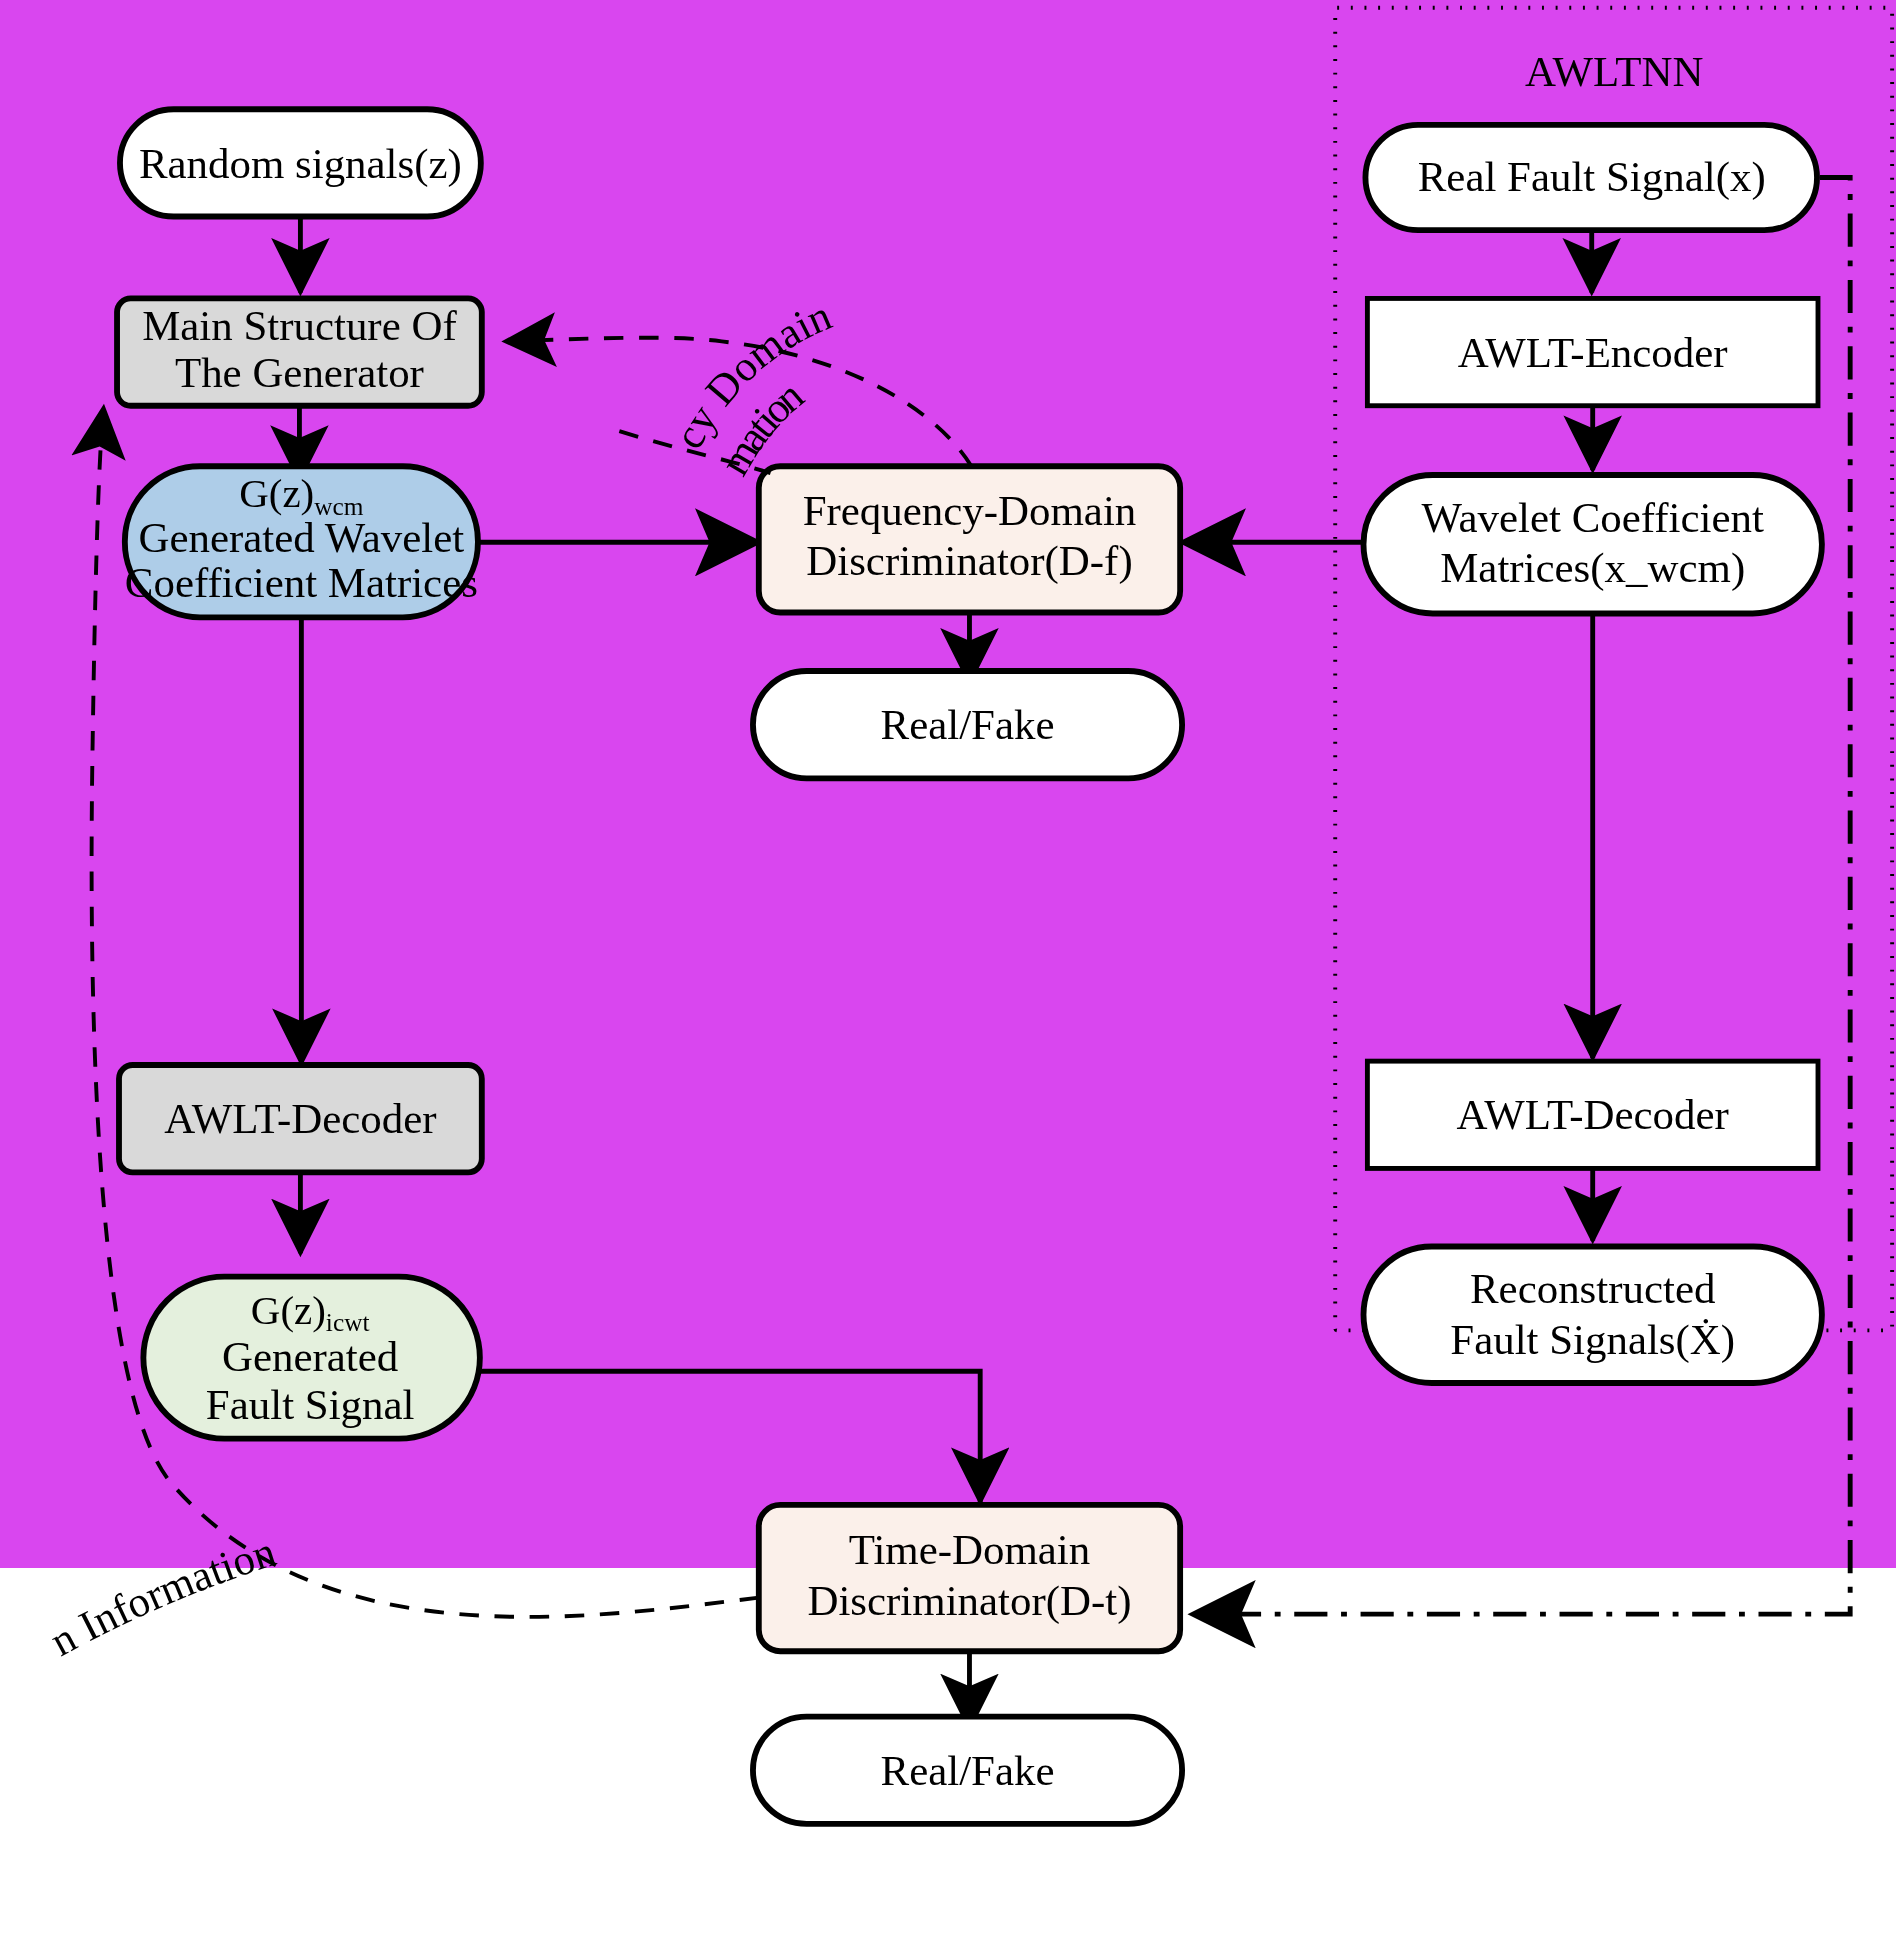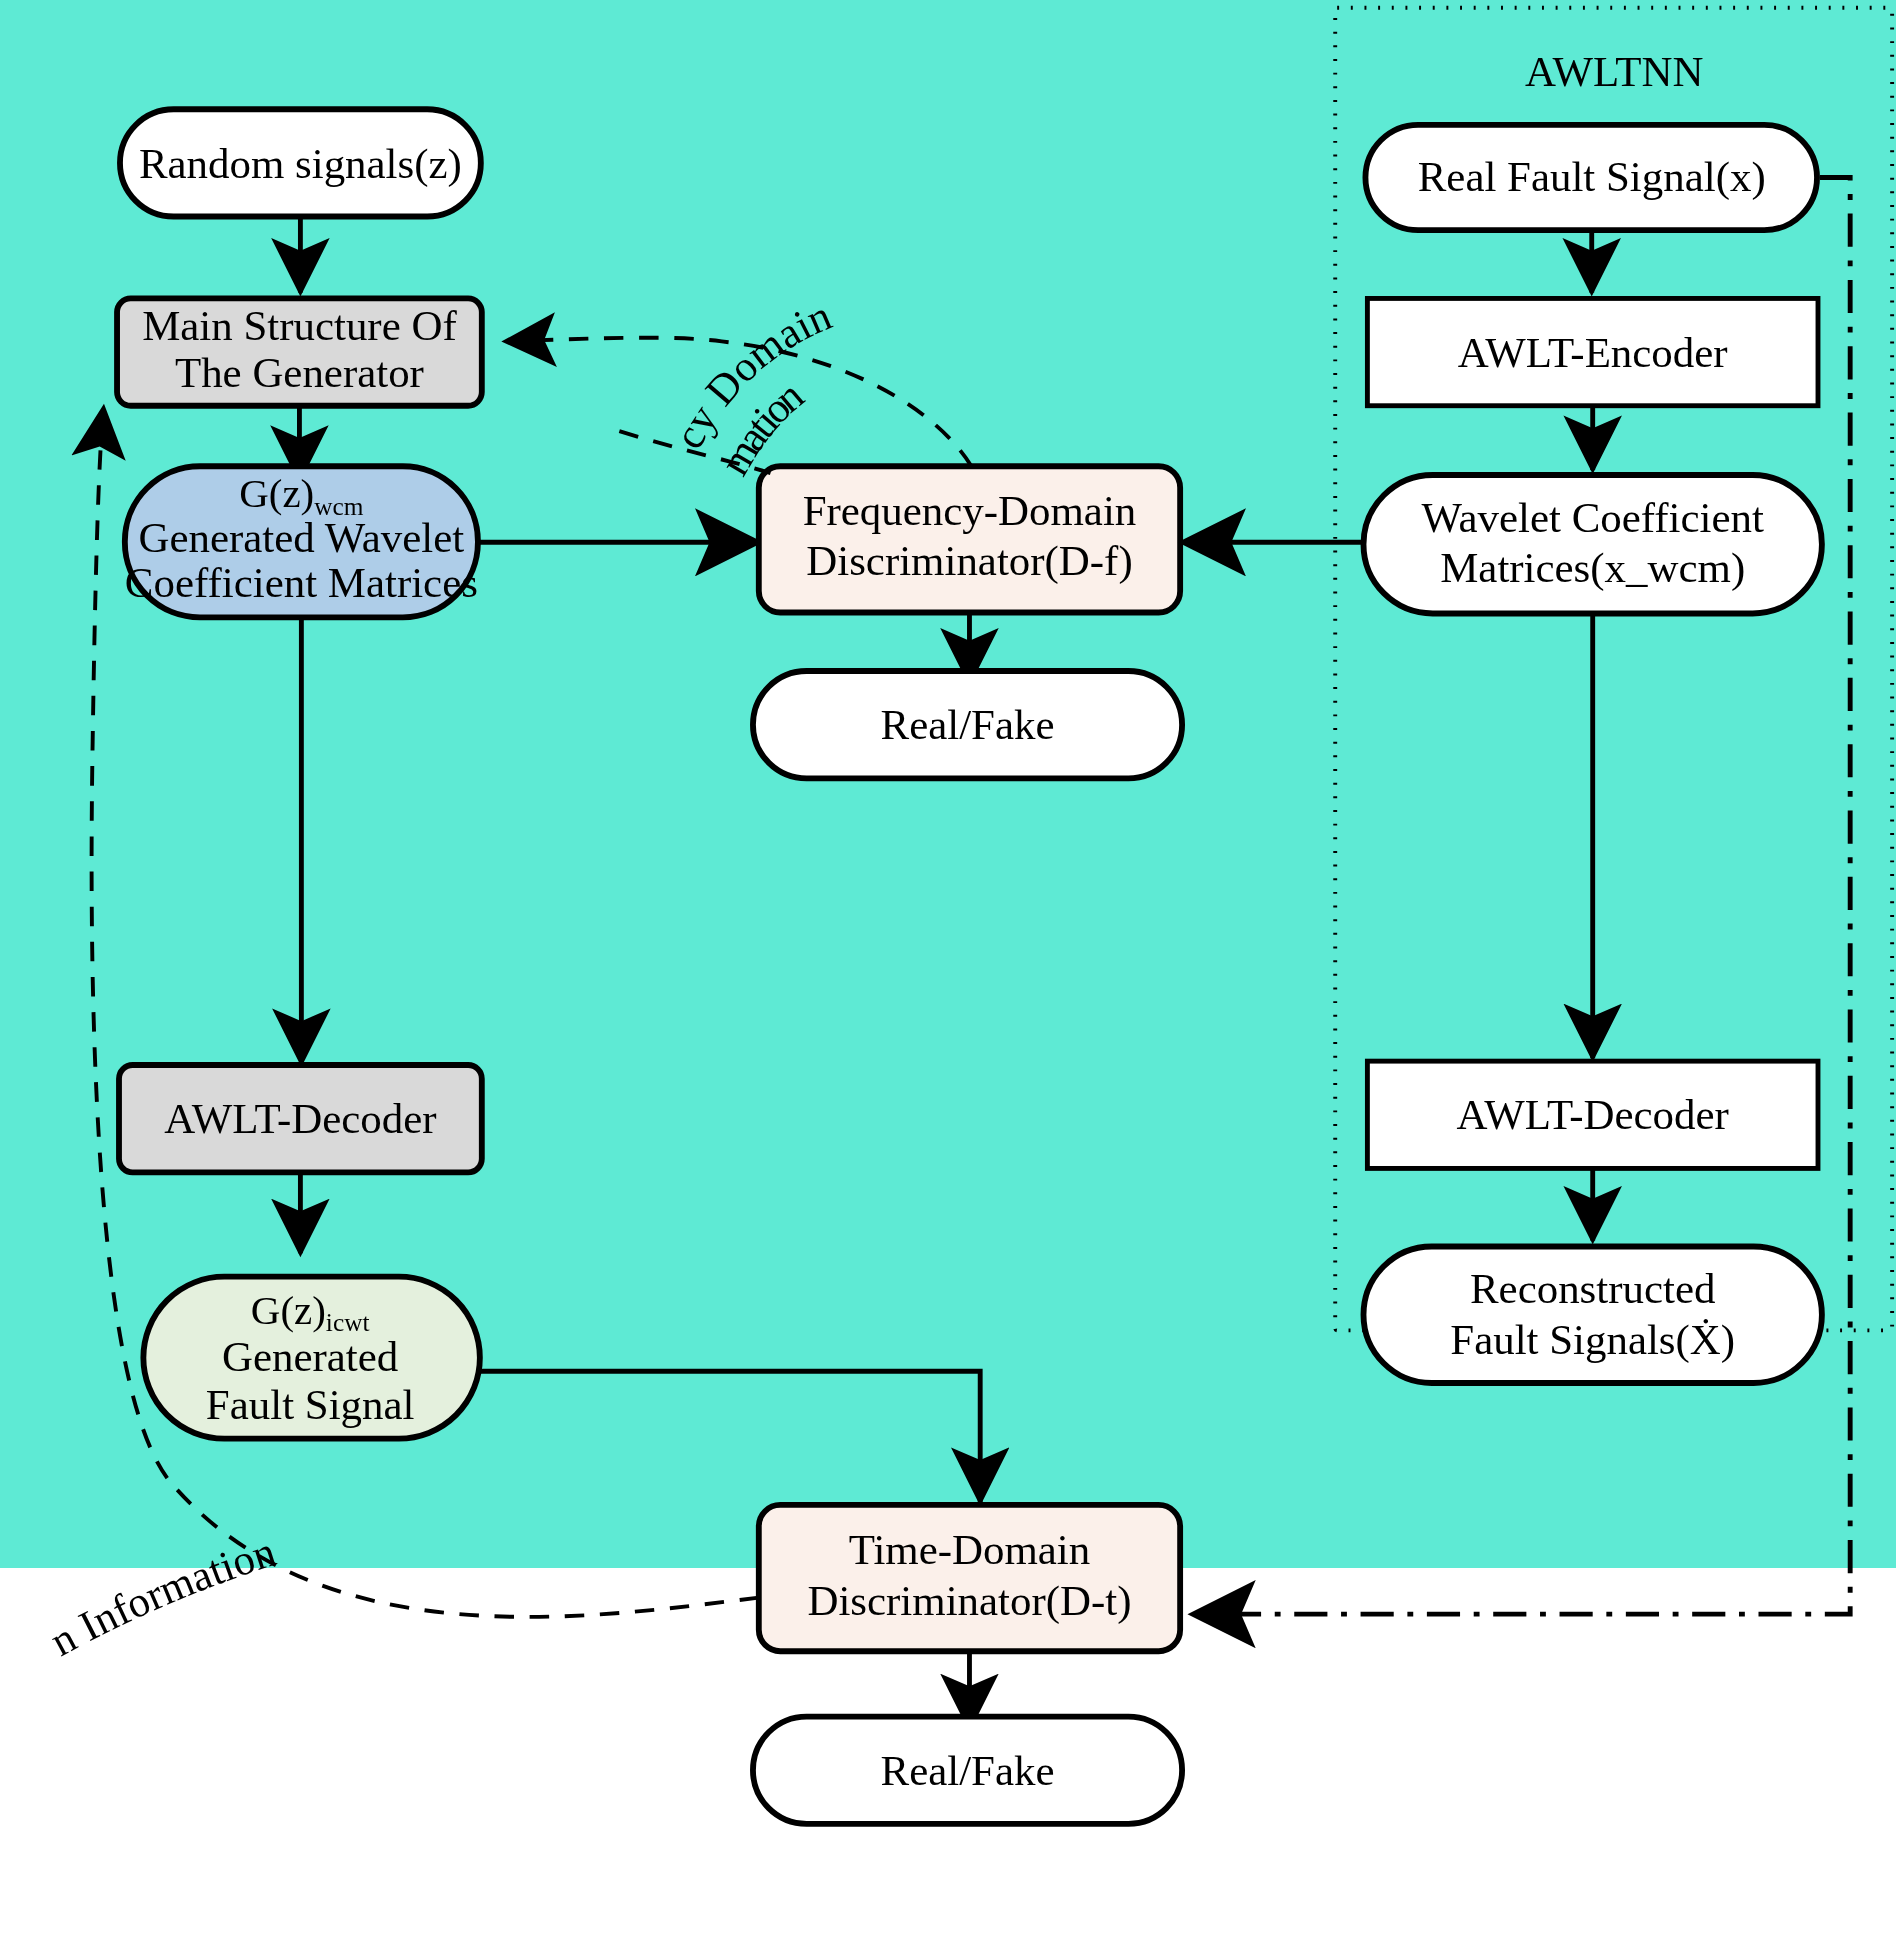--- a/index.html
+++ b/index.html
@@ -1,18 +1,18 @@
 <!DOCTYPE html>
 <html><head>
 <meta charset="utf-8">
 <style>
   html,body{margin:0;padding:0;background:#ffffff;}
   body{width:1897px;height:1936px;overflow:hidden;
        font-family:"Liberation Serif","DejaVu Serif",serif;}
-  #stage{position:relative;width:1897px;height:1568px;background:#5eead4;}
+  #stage{position:relative;width:1897px;height:1568px;background:#d946ef;}
   svg{position:absolute;left:0;top:0;width:1897px;height:1936px;}
   .nodeText{font-family:"Liberation Serif","DejaVu Serif",serif;fill:#000;text-anchor:middle;}
   .t44{font-size:44px;}
   .t42{font-size:42px;}
   .t26{font-size:26px;}
   .t56{font-size:56px;}
   .shape{stroke:#000;stroke-width:6;}
   .shapeThin{stroke:#000;stroke-width:5;fill:#ffffff;}
   .edge{stroke:#000;stroke-width:5;fill:none;}
   .edgeDash{stroke:#000;stroke-width:4;fill:none;stroke-dasharray:20 16;}

